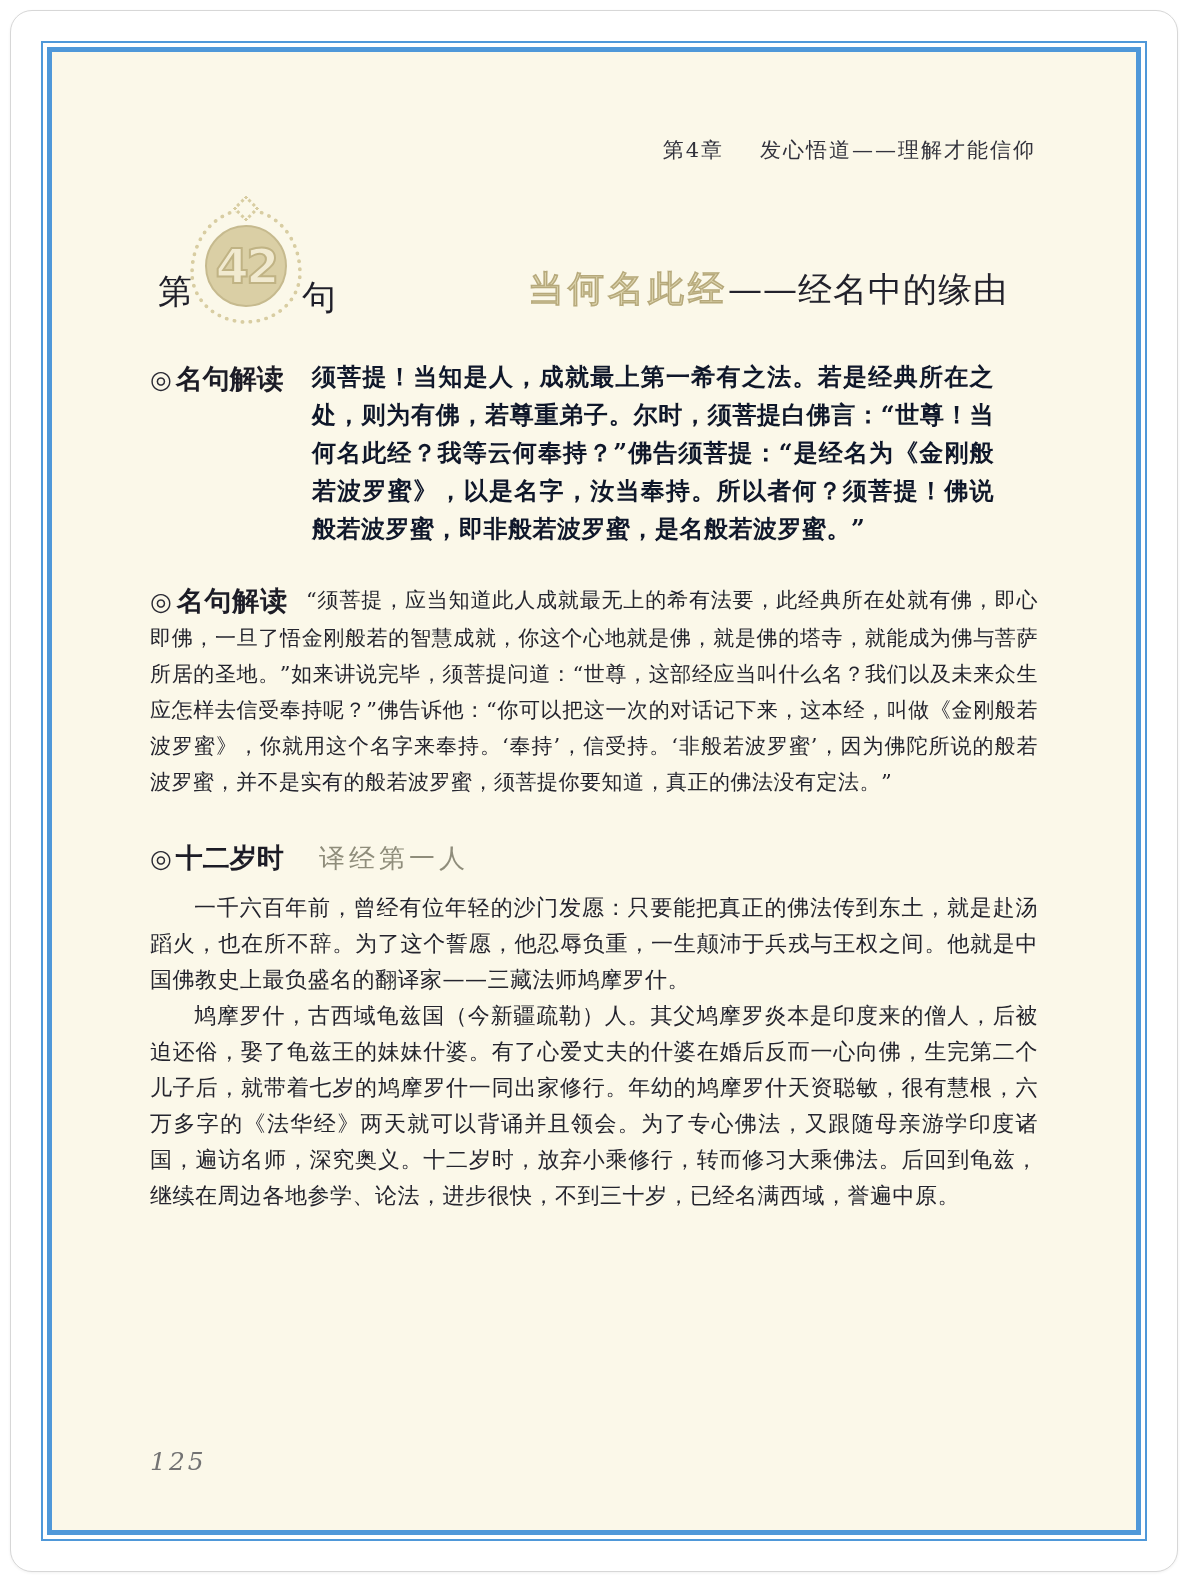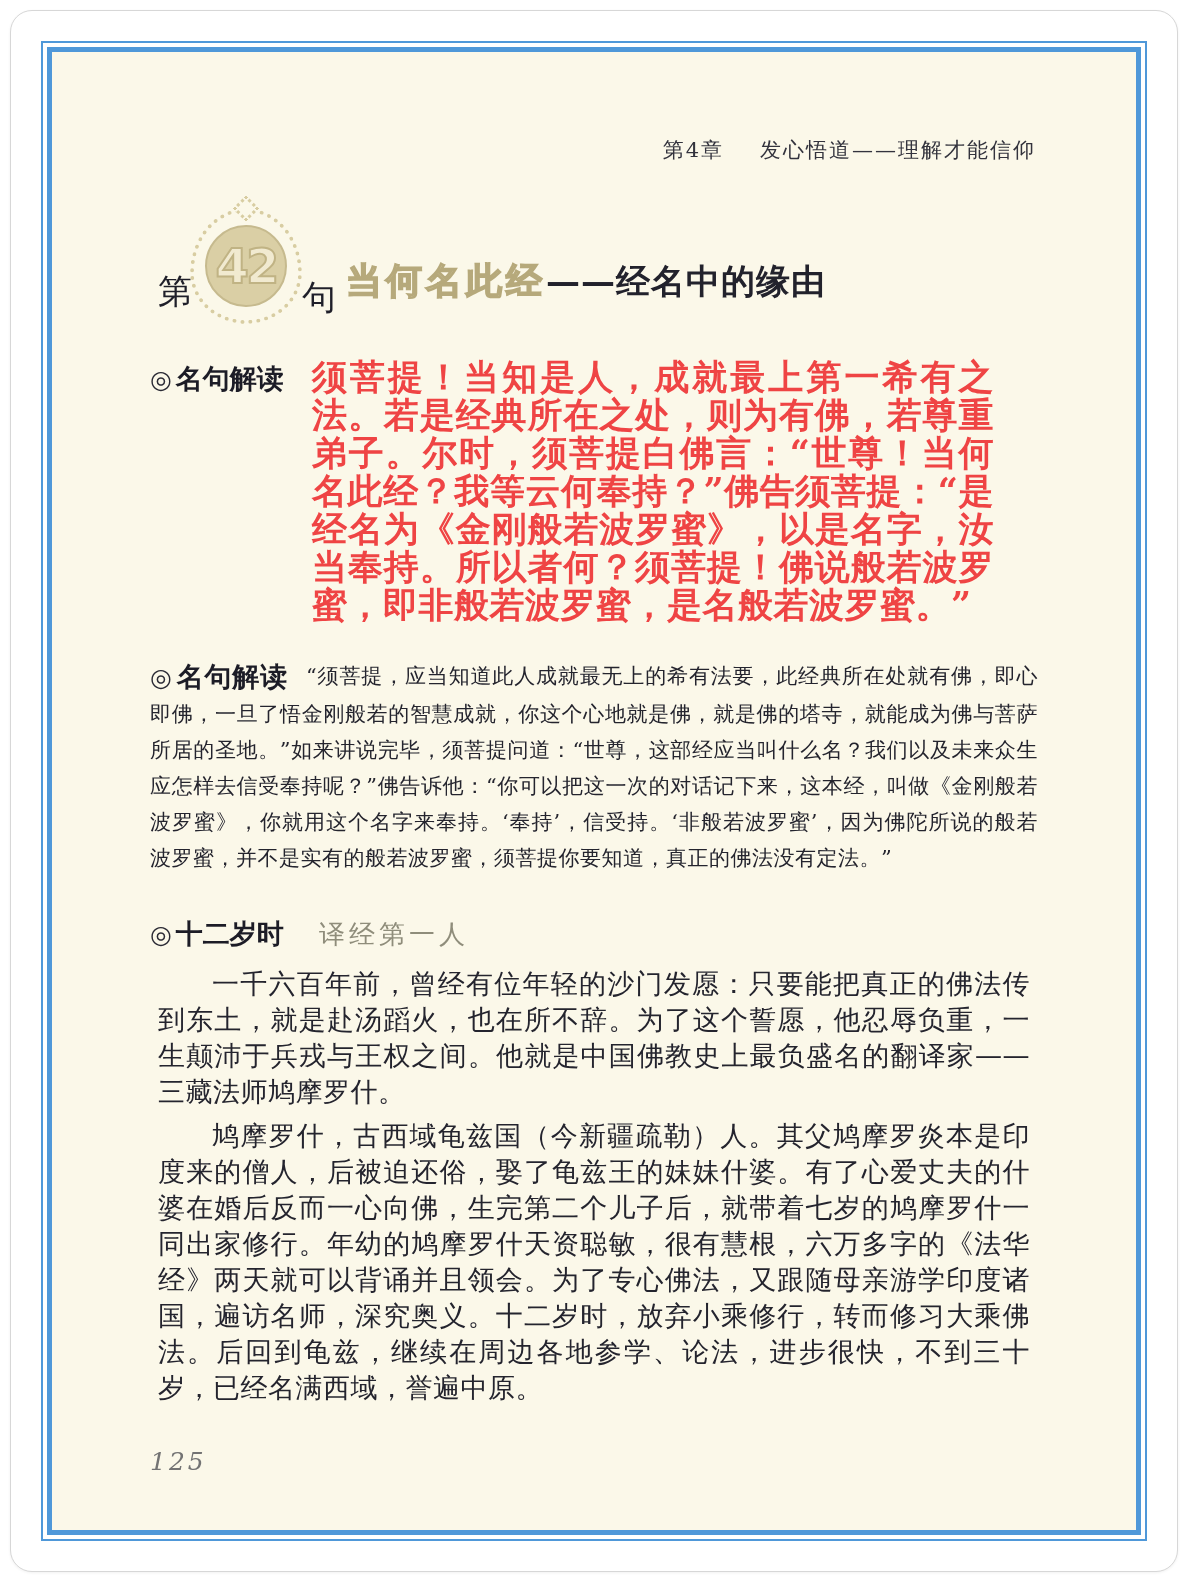--- a/index.html
+++ b/index.html
@@ -61,58 +61,58 @@
     width:78px;height:78px;border-radius:50%;
     background:#dacfa5;border:2px solid #c6ba8e;
     display:flex;align-items:center;justify-content:center;
   }
   .badge-inner span{
     font-family:"DejaVu Sans","Liberation Sans",sans-serif;
     font-size:48px;font-weight:bold;letter-spacing:-3px;
     color:#f1ead0;-webkit-text-stroke:2px #c0b384;
   }
   .page-title{
-    flex:1;text-align:left;margin:0 30px 24px 10px;
-    font-size:34px;font-weight:bold;white-space:nowrap;line-height:1.2;
+    flex:1;text-align:right;margin:0 30px 16px 10px;
+    font-size:34px;font-weight:normal;white-space:nowrap;line-height:1.2;
   }
   .page-title .gold{
     color:#ddd4ad;-webkit-text-stroke:1.5px #b6a97b;
     letter-spacing:4px;font-size:36px;
   }
   .page-title .dark{color:#22222c;letter-spacing:1px;}
   
   .sec-label{
     font-family:"DejaVu Sans","Liberation Sans",sans-serif;
     font-weight:bold;font-size:27px;color:#1c1c26;white-space:nowrap;
   }
   .marker{font-weight:normal;font-size:25px;margin-right:4px;color:#2a2a34;}
   
   .origin{display:flex;margin-top:32px;}
   .origin .sec-label{width:162px;flex-shrink:0;padding-top:3px;}
   .origin-text{
-    font-size:35px;font-weight:bold;line-height:38px;color:#ef4444;
+    font-size:24px;font-weight:bold;line-height:38px;color:#0f172a;
     text-align:justify;padding-right:44px;letter-spacing:0.5px;
   }
   
   .interp{margin-top:34px;}
   .interp-p{
     margin:0;font-size:21px;line-height:36px;color:#24242e;
     text-align:justify;letter-spacing:0.5px;
   }
   .sec-label.inline{margin-right:18px;vertical-align:-3px;}
   
   .story{margin-top:40px;}
   .story-head{margin-bottom:14px;}
   .story-subtitle{
     font-size:26px;color:#8f8d7b;margin-left:30px;letter-spacing:4px;
     font-family:"DejaVu Serif","Liberation Serif",serif;
     text-align:right;
   }
   .story-p{
-    margin:8px;font-size:27px;line-height:36px;color:#24242e;
+    margin:0;font-size:22px;line-height:36px;color:#24242e;
     text-align:justify;text-indent:2em;letter-spacing:0.5px;
   }
   
   .pagenum{
     margin-top:auto;text-align:left;
     font-style:italic;font-size:25px;color:#737373;letter-spacing:3px;
     padding-bottom:2px;
   }
 </style>
 </head>

